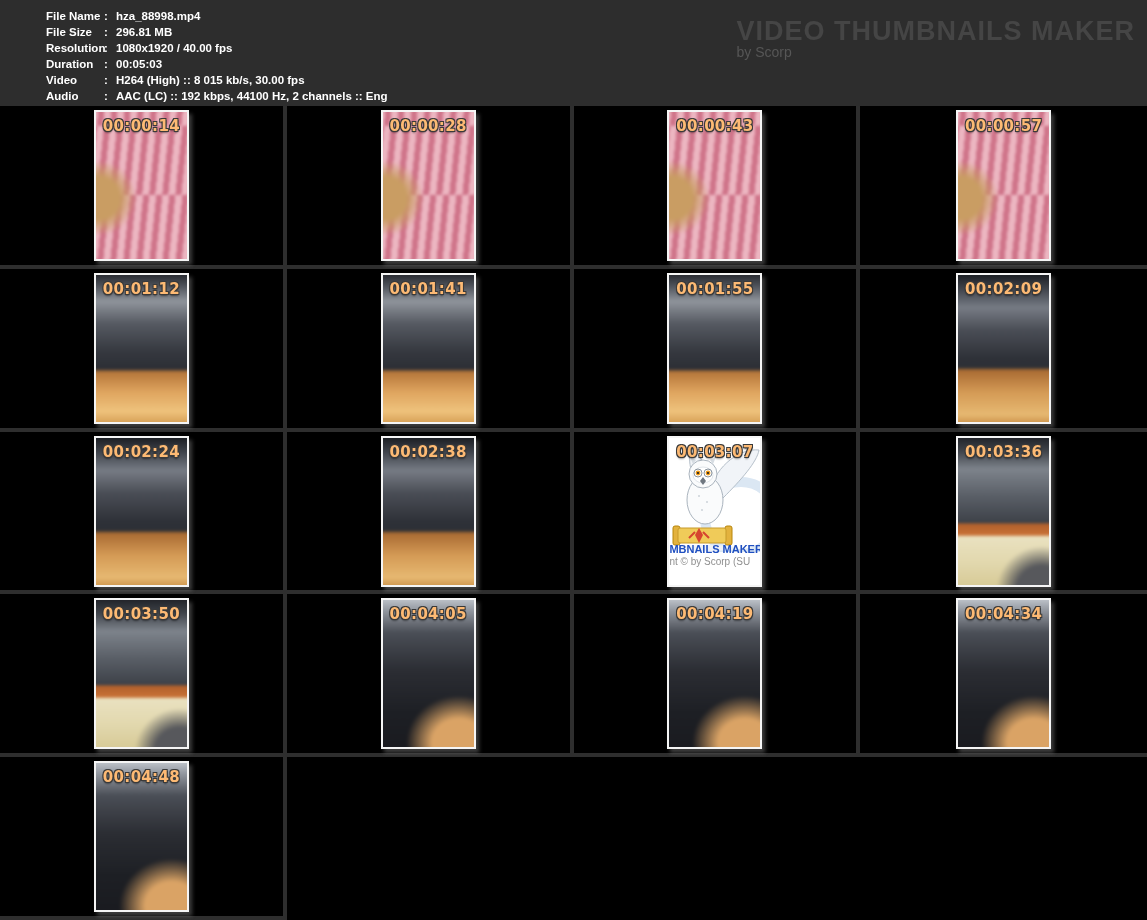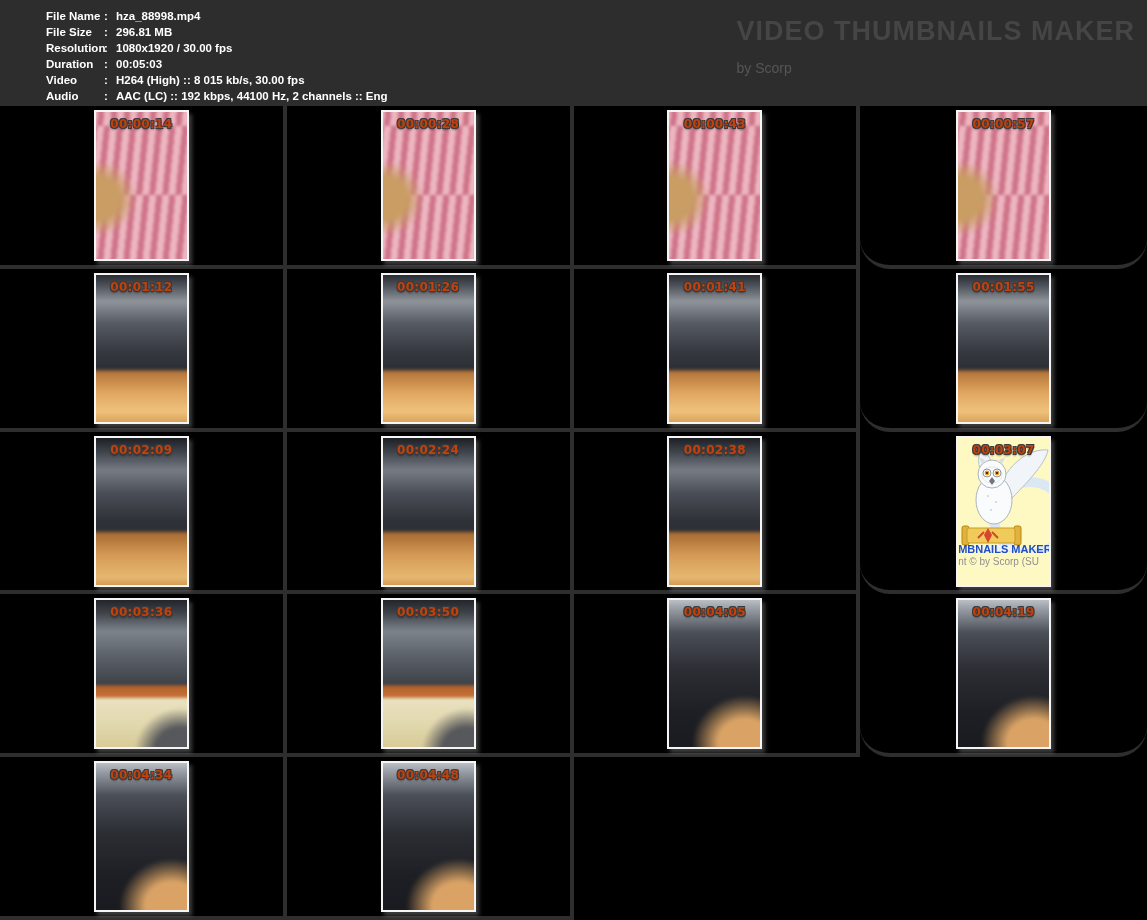--- a/index.html
+++ b/index.html
@@ -9,36 +9,36 @@
   
   .header{position:absolute;left:0;top:0;width:1147px;height:106px;background:#2d2d2d;}
   .meta{position:absolute;left:10px;top:8px;}
   .meta-row{display:flex;height:16px;line-height:16px;
             font-size:11.5px;font-weight:bold;color:#ffffff;}
   .meta-label{width:58px;padding-left:36px;}
   .meta-colon{width:12px;}
   .meta-value{white-space:pre;}
   .watermark{position:absolute;right:12px;top:18px;}
   .wm-title{font-size:27px;font-weight:bold;letter-spacing:1px;color:#454545;line-height:26px;}
-  .wm-sub{font-size:14px;color:#565656;margin-top:16px;}
+  .wm-sub{font-size:14px;color:#565656;margin-top:0;}
 
   
   .grid{position:absolute;left:0;top:106px;width:1147px;height:814px;
         display:grid;grid-template-columns:repeat(4,1fr);grid-template-rows:repeat(5,1fr);}
   .cell{position:relative;box-sizing:border-box;background:#000;
         border-right:4px solid #2e2e2e;border-bottom:4px solid #2e2e2e;
         display:flex;justify-content:center;align-items:flex-start;padding-top:4px;}
-  .cell:nth-child(4n){border-right:none;border-radius:30px;}
+  .cell:nth-child(4n){border-right:none;}
 
   .thumb{position:relative;width:91px;height:147px;border:2px solid #f5f5f5;
          overflow:hidden;background:#111;
          box-shadow:3px 4px 4px rgba(145,145,145,.42);}
   .ts{position:absolute;top:5px;left:0;right:0;text-align:center;z-index:3;
-      font-family:"DejaVu Sans",sans-serif;font-size:12px;font-weight:bold;
-      letter-spacing:.3px;color:#c2410c;
+      font-family:"DejaVu Sans",sans-serif;font-size:15px;font-weight:bold;
+      letter-spacing:.3px;color:#fdba74;
       text-shadow:-1px -1px 0 #3a3a3a,1px -1px 0 #3a3a3a,-1px 1px 0 #3a3a3a,
                   1px 1px 0 #3a3a3a,0 2px 2px rgba(0,0,0,.45);}
   .scene{position:absolute;top:-5px;left:-5px;right:-5px;bottom:-5px;
          filter:blur(1.6px);background-repeat:no-repeat;}
 
   
   .scene-train-pink-mat{
     background:
       radial-gradient(ellipse 38% 24% at 7% 58%, #c99d63 0 55%, rgba(201,157,99,0) 100%),
       repeating-linear-gradient(96deg, #cf7389 0 6px, #ecb6c1 6px 13px),
@@ -57,21 +57,21 @@
     background:
       radial-gradient(ellipse 45% 28% at 88% 100%, #57585c 0 55%, rgba(87,88,92,0) 100%),
       linear-gradient(180deg, rgba(0,0,0,0) 0 57%, #b0602c 58%, #c97136 65%, #e9e1c0 66%, #e2d8ae 82%, #d5c893 100%),
       linear-gradient(180deg,#17191e 0%,#41454c 12%,#7d838b 23%,#5a5f67 40%,#3d4148 57%,#3d4148 100%);}
   .scene-train-closeup{
     background:
       radial-gradient(ellipse 52% 30% at 80% 94%, #daa365 0 50%, rgba(218,163,101,0) 100%),
       linear-gradient(180deg,#ced3d9 0%,#979ca4 9%,#4a4e56 24%,#2b2d33 48%,#1d1f24 75%,#191a1f 100%);}
 
   
-  .scene-app-logo{background:#fef9c3;filter:none;top:0;left:0;right:0;bottom:0;}
+  .scene-app-logo{background:#ffffff;filter:none;top:0;left:0;right:0;bottom:0;}
   .owl-svg{position:absolute;top:2px;left:0;width:91px;height:112px;}
   .logo-line1{position:absolute;left:0;bottom:30px;white-space:nowrap;
               font-size:11px;font-weight:bold;color:#1f4fc0;}
   .logo-line2{position:absolute;left:0;bottom:18px;white-space:nowrap;
               font-size:10px;color:#8f8f8f;}
 </style>
 </head>
 <body>
 
 <div id="app">
@@ -86,21 +86,21 @@
 
   <div class="meta-row">
     <span class="meta-label">File Size</span>
     <span class="meta-colon">:</span>
     <span class="meta-value">296.81 MB</span>
   </div>
 
   <div class="meta-row">
     <span class="meta-label">Resolution</span>
     <span class="meta-colon">:</span>
-    <span class="meta-value">1080x1920 / 30.00 fps</span>
+    <span class="meta-value">1080x1920 / 40.00 fps</span>
   </div>
 
   <div class="meta-row">
     <span class="meta-label">Duration</span>
     <span class="meta-colon">:</span>
     <span class="meta-value">00:05:03</span>
   </div>
 
   <div class="meta-row">
     <span class="meta-label">Video</span>
@@ -149,26 +149,20 @@
     </div>
   </div>
 
   <div class="cell">
     <div class="thumb">
       <div class="scene scene-train-tan-floor"></div>
       <div class="ts">00:01:12</div>
     </div>
   </div>
 
-  <div class="cell">
-    <div class="thumb">
-      <div class="scene scene-train-tan-floor"></div>
-      <div class="ts">00:01:26</div>
-    </div>
-  </div>
 
   <div class="cell">
     <div class="thumb">
       <div class="scene scene-train-tan-floor"></div>
       <div class="ts">00:01:41</div>
     </div>
   </div>
 
   <div class="cell">
     <div class="thumb">

